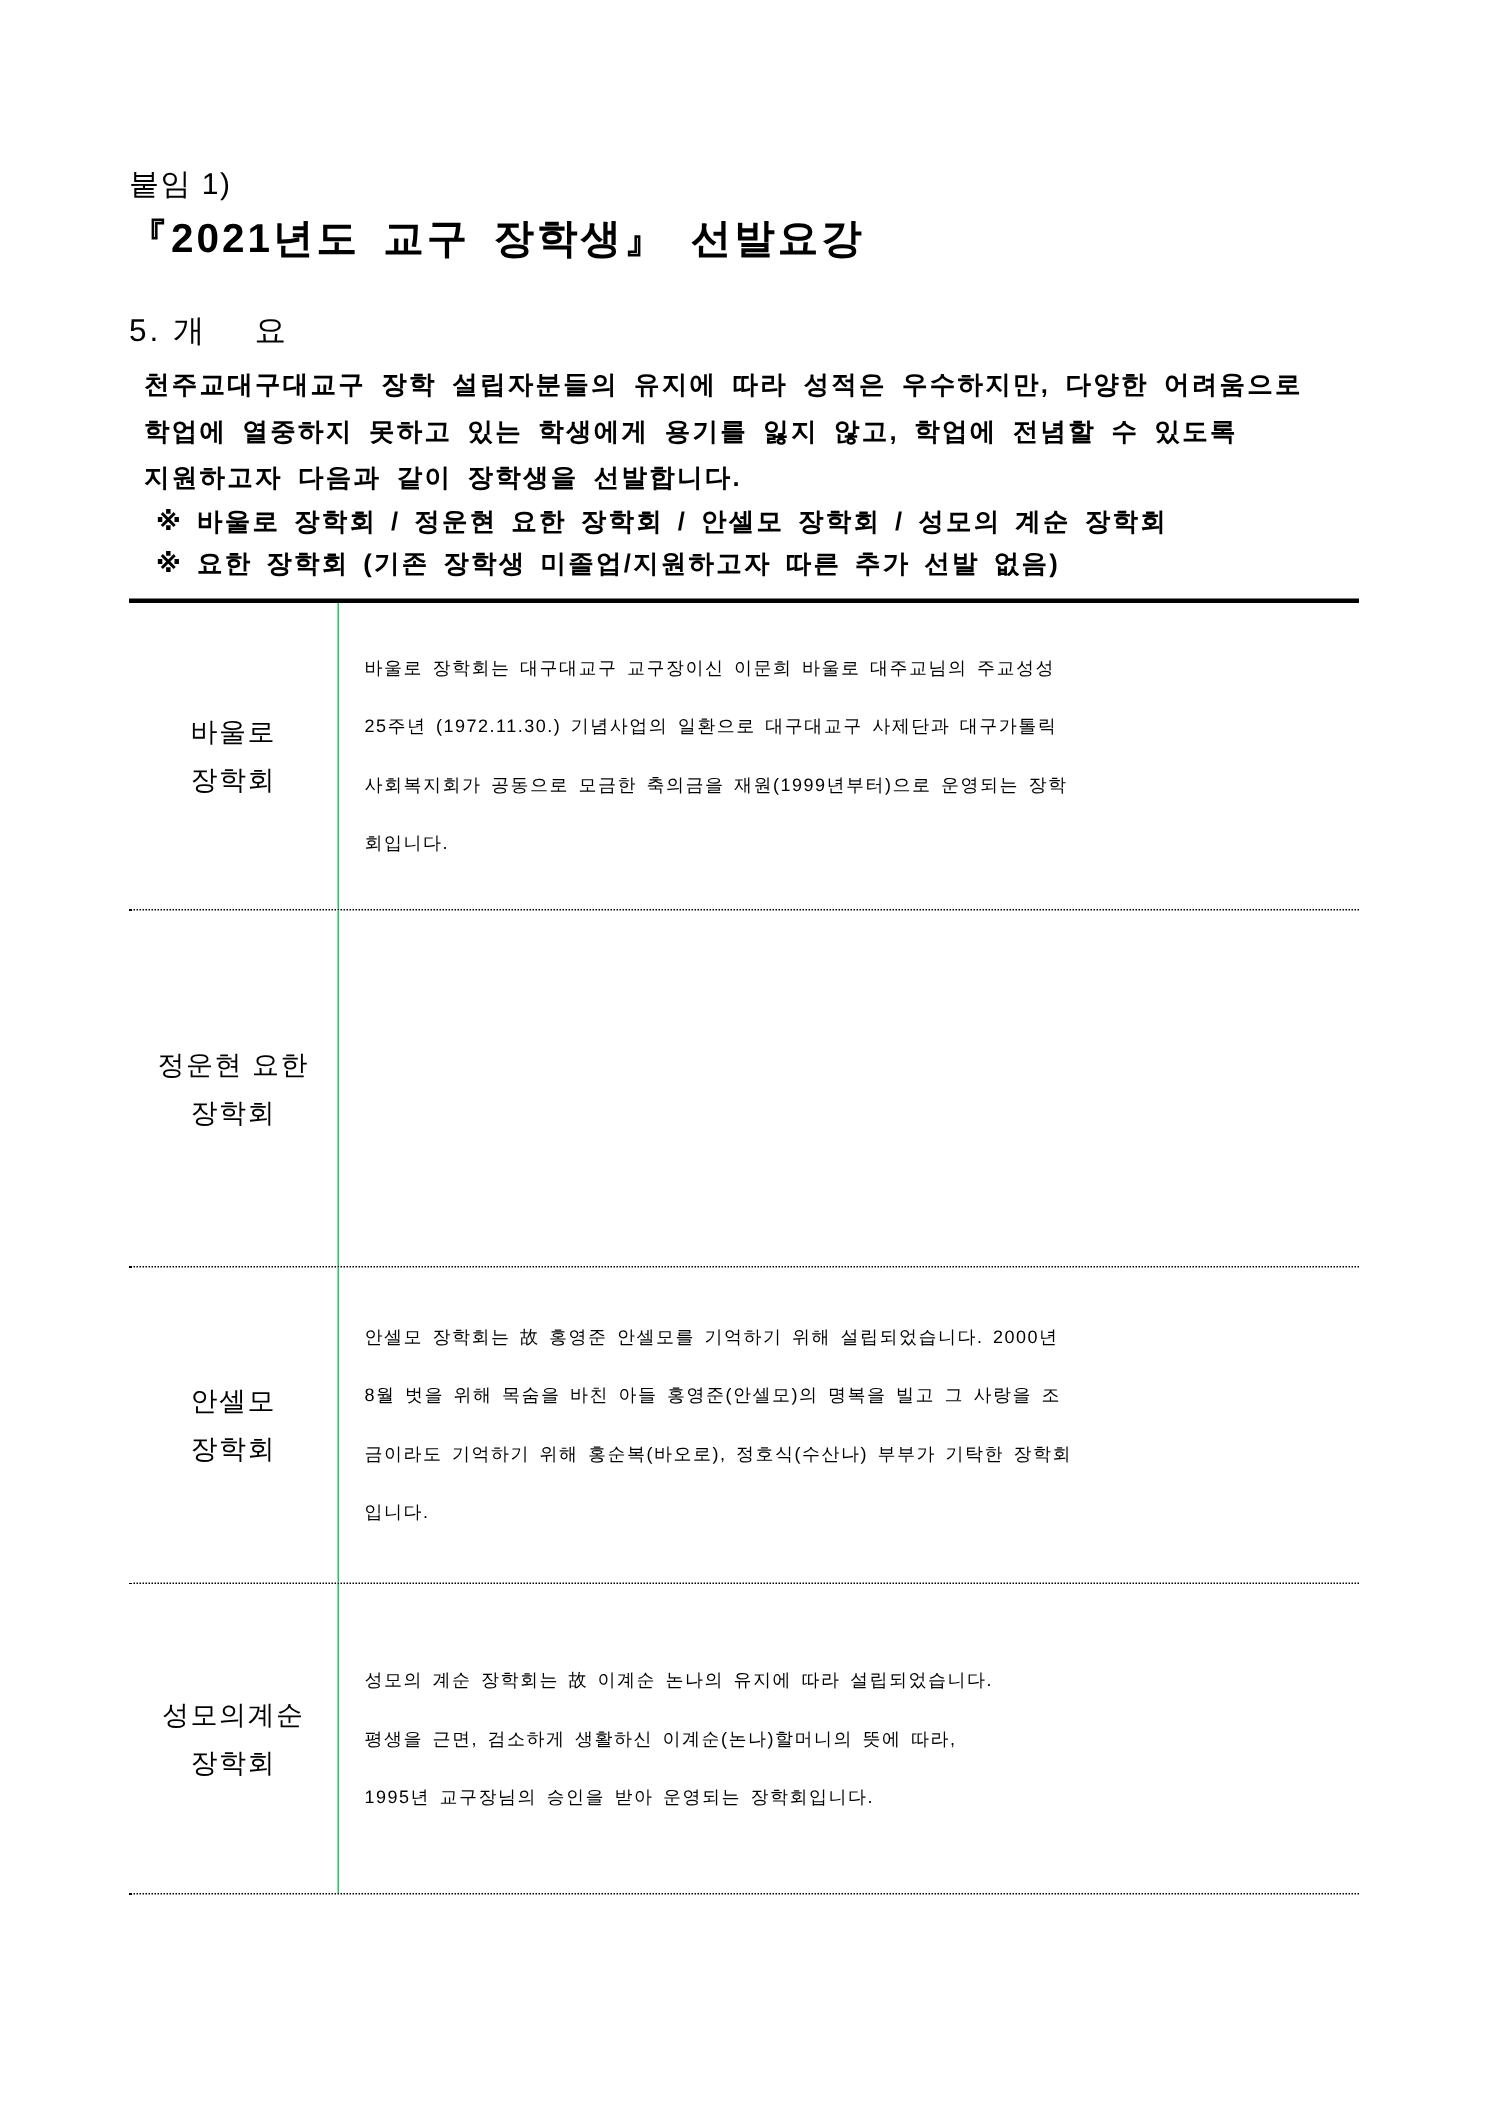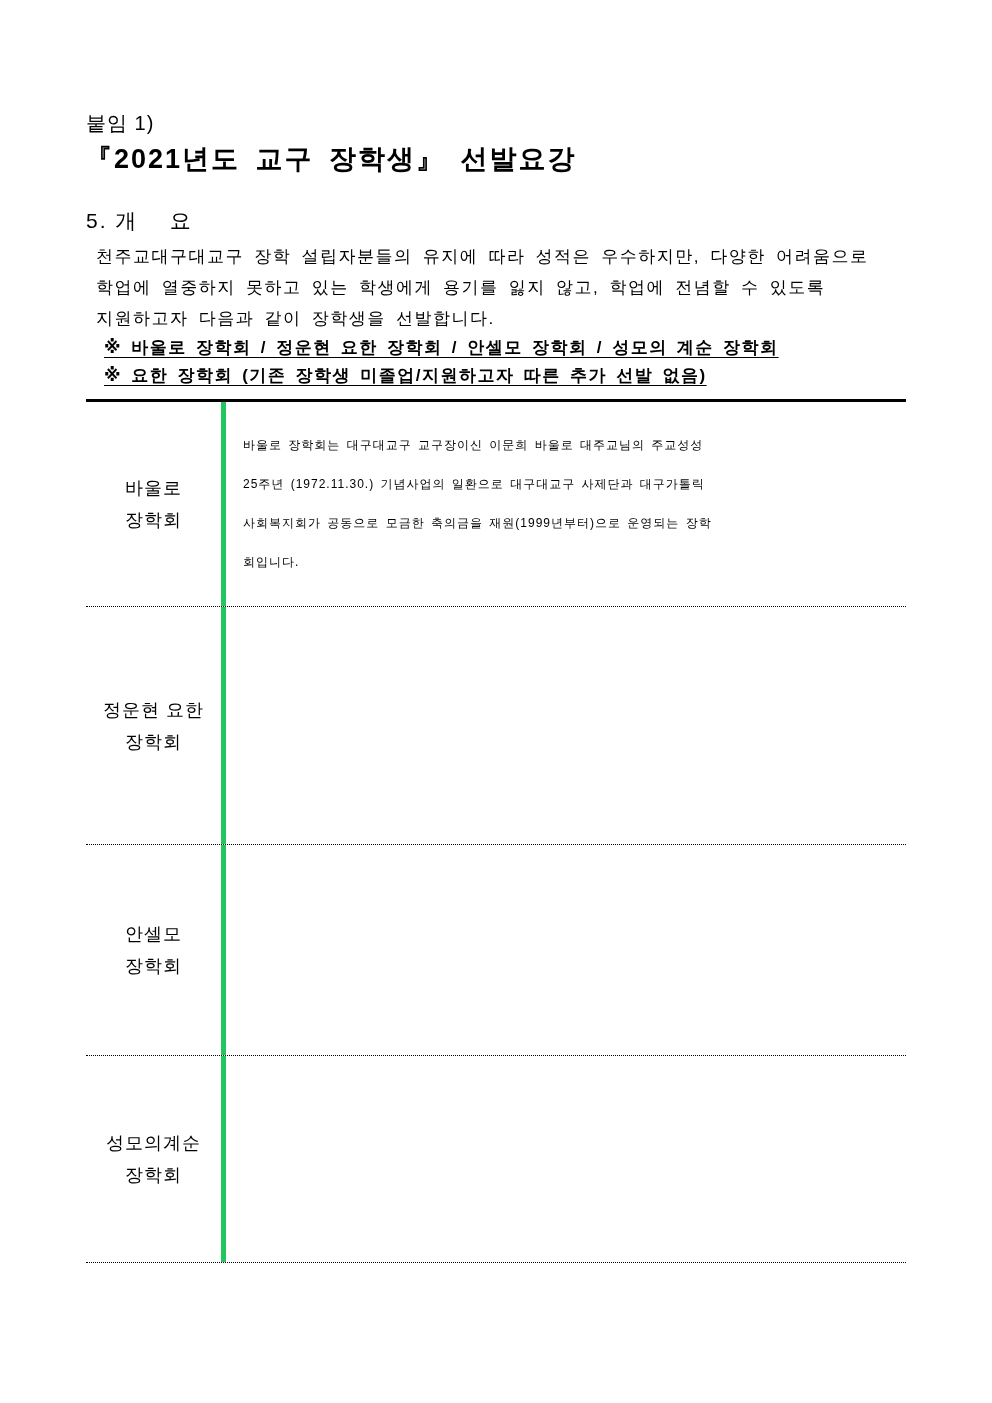--- a/index.html
+++ b/index.html
@@ -38,50 +38,50 @@
     letter-spacing: 2px;
     white-space: pre-wrap;
   }
   .overview-paragraph {
     margin: 6px 85px 0 96px;
     font-size: 17px;
     line-height: 31px;
     letter-spacing: 1.5px;
     word-spacing: 4px;
     white-space: pre-wrap;
+    font-weight: bold;
   }
   .note {
     margin: 0 0 0 104px;
     font-size: 17px;
     font-weight: bold;
     line-height: 28px;
     letter-spacing: 1.5px;
     word-spacing: 3px;
-    text-decoration: underline;
     text-underline-offset: 4px;
     white-space: pre-wrap;
   }
   .scholarship-table {
     margin: 9px 85px 0 86px;
     width: 820px;
     border-top: 3px solid #000000;
   }
   .t-row {
     display: flex;
     align-items: stretch;
     border-bottom: 1px dotted #000000;
   }
   .t-row:nth-child(1) { height: 205px; }
   .t-row:nth-child(2) { height: 238px; }
   .t-row:nth-child(3) { height: 211px; }
   .t-row:nth-child(4) { height: 207px; }
   .t-label {
     width: 140px;
     flex: 0 0 140px;
-    border-right: 5px solid #22c55e;
+    border-right: 1px solid #22c55e;
     display: flex;
     flex-direction: column;
     justify-content: center;
     text-align: center;
     font-size: 18px;
     line-height: 32px;
     letter-spacing: 1px;
     white-space: pre-line;
   }
   .t-content {
@@ -126,20 +126,27 @@
   </div>
 
   <div class="t-row">
     <div class="t-label">정운현 요한
 장학회</div>
   </div>
 
   <div class="t-row">
     <div class="t-label">안셀모
 장학회</div>
+    <div class="t-content">안셀모 장학회는 故 홍영준 안셀모를 기억하기 위해 설립되었습니다. 2000년
+8월 벗을 위해 목숨을 바친 아들 홍영준(안셀모)의 명복을 빌고 그 사랑을 조
+금이라도 기억하기 위해 홍순복(바오로), 정호식(수산나) 부부가 기탁한 장학회
+입니다.</div>
   </div>
 
   <div class="t-row">
     <div class="t-label">성모의계순
 장학회</div>
+    <div class="t-content">성모의 계순 장학회는 故 이계순 논나의 유지에 따라 설립되었습니다.
+평생을 근면, 검소하게 생활하신 이계순(논나)할머니의 뜻에 따라,
+1995년 교구장님의 승인을 받아 운영되는 장학회입니다.</div>
   </div>
 
 </div>
 
 </body></html>

